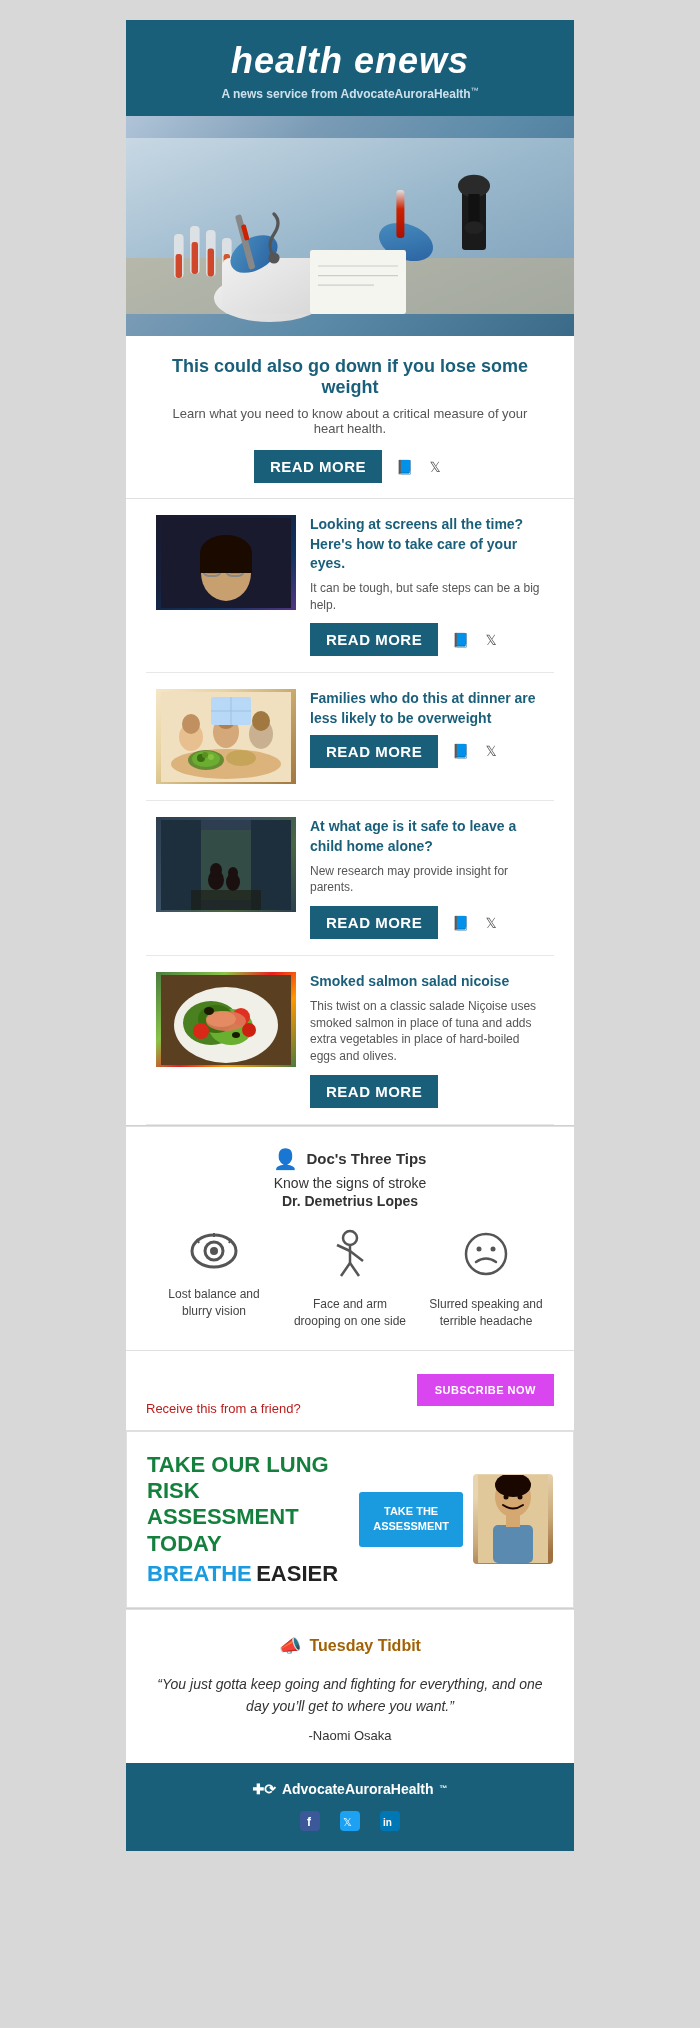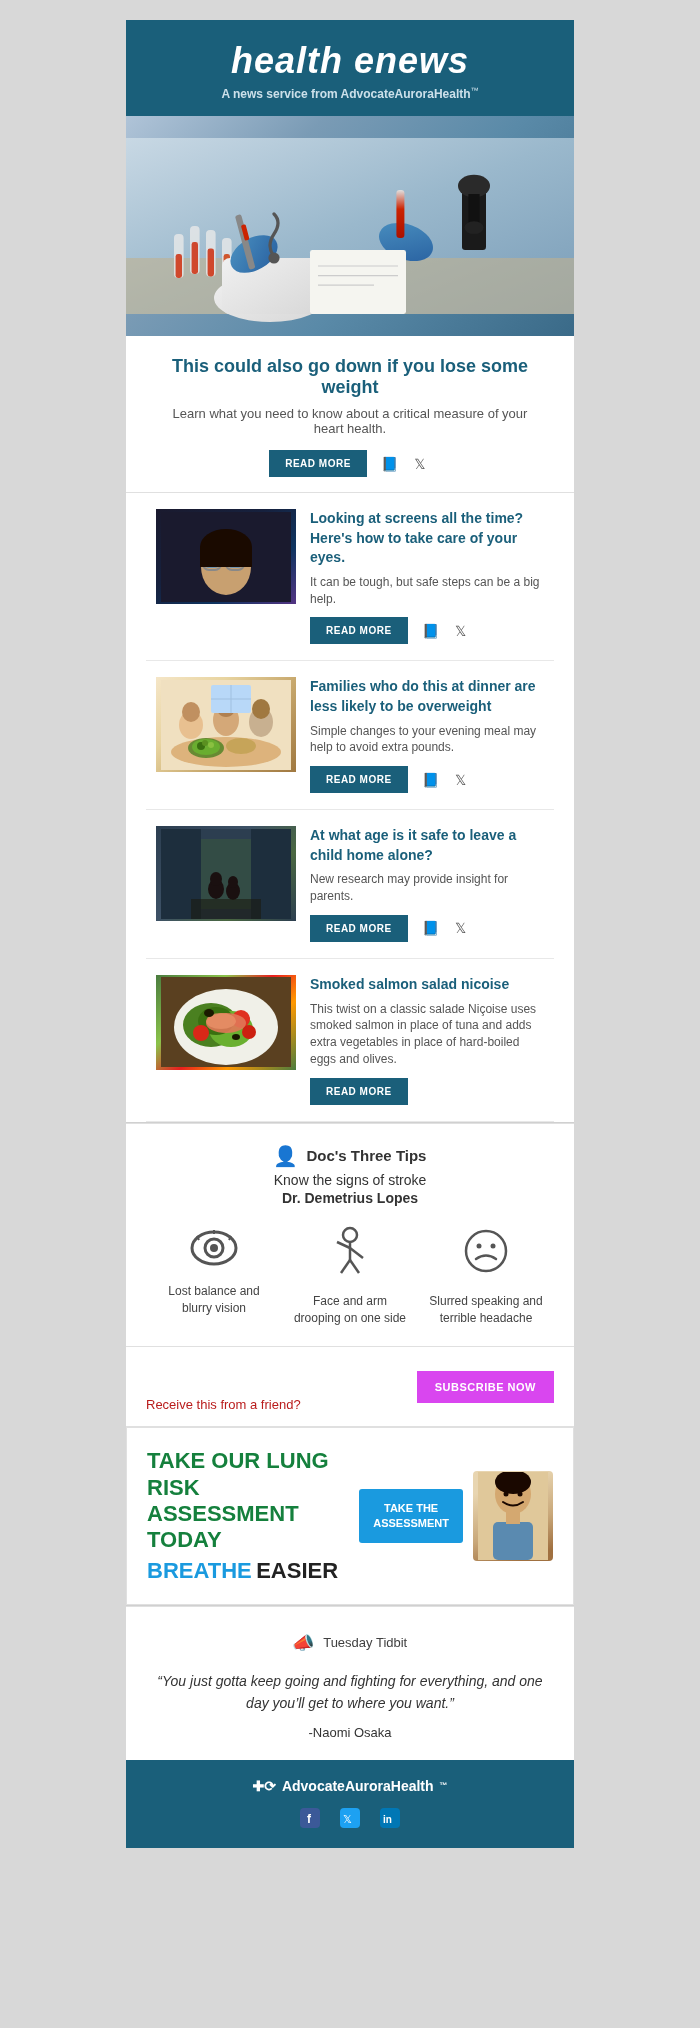--- a/index.html
+++ b/index.html
@@ -69,21 +69,21 @@
       display: flex;
       align-items: center;
       justify-content: center;
       gap: 12px;
     }
     .read-more-btn {
       background: #1a5f7a;
       color: #ffffff;
       border: none;
       padding: 8px 16px;
-      font-size: 10px;
+      font-size: 15px;
       font-weight: bold;
       cursor: pointer;
       letter-spacing: 0.5px;
     }
     .social-icons {
       display: flex;
       gap: 8px;
       align-items: center;
     }
     .social-icon {
@@ -300,23 +300,23 @@
       text-align: center;
     }
     .tidbit-header {
       display: flex;
       align-items: center;
       justify-content: center;
       gap: 8px;
       margin-bottom: 16px;
     }
     .tidbit-title {
-      font-size: 13px;
-      font-weight: normal;
-      color: #404040;
+      font-size: 16px;
+      font-weight: bold;
+      color: #a16207;
     }
     .tidbit-quote {
       font-style: italic;
       color: #333;
       font-size: 14px;
       line-height: 1.6;
       margin-bottom: 10px;
     }
     .tidbit-attribution {
       color: #333;
@@ -507,21 +507,20 @@
             <ellipse cx="100" cy="29" rx="9" ry="10" fill="#a07840"></ellipse>
 
             <rect x="50" y="5" width="40" height="28" fill="#b8d8f8" rx="2"></rect>
             <line x1="70" y1="5" x2="70" y2="33" stroke="#a0c0e0" stroke-width="1"></line>
             <line x1="50" y1="19" x2="90" y2="19" stroke="#a0c0e0" stroke-width="1"></line>
           </svg>
         </div>
       </div>
       <div class="article-content">
         <h3>Families who do this at dinner are less likely to be overweight</h3>
-        <p>Simple changes to your evening meal may help to avoid extra pounds.</p>
         <div class="action-row" style="justify-content:flex-start;">
           <button class="read-more-btn">READ MORE</button>
           <div class="social-icons">
             <span class="social-icon">📘</span>
             <span class="social-icon">𝕏</span>
           </div>
         </div>
       </div>
     </div>
 

